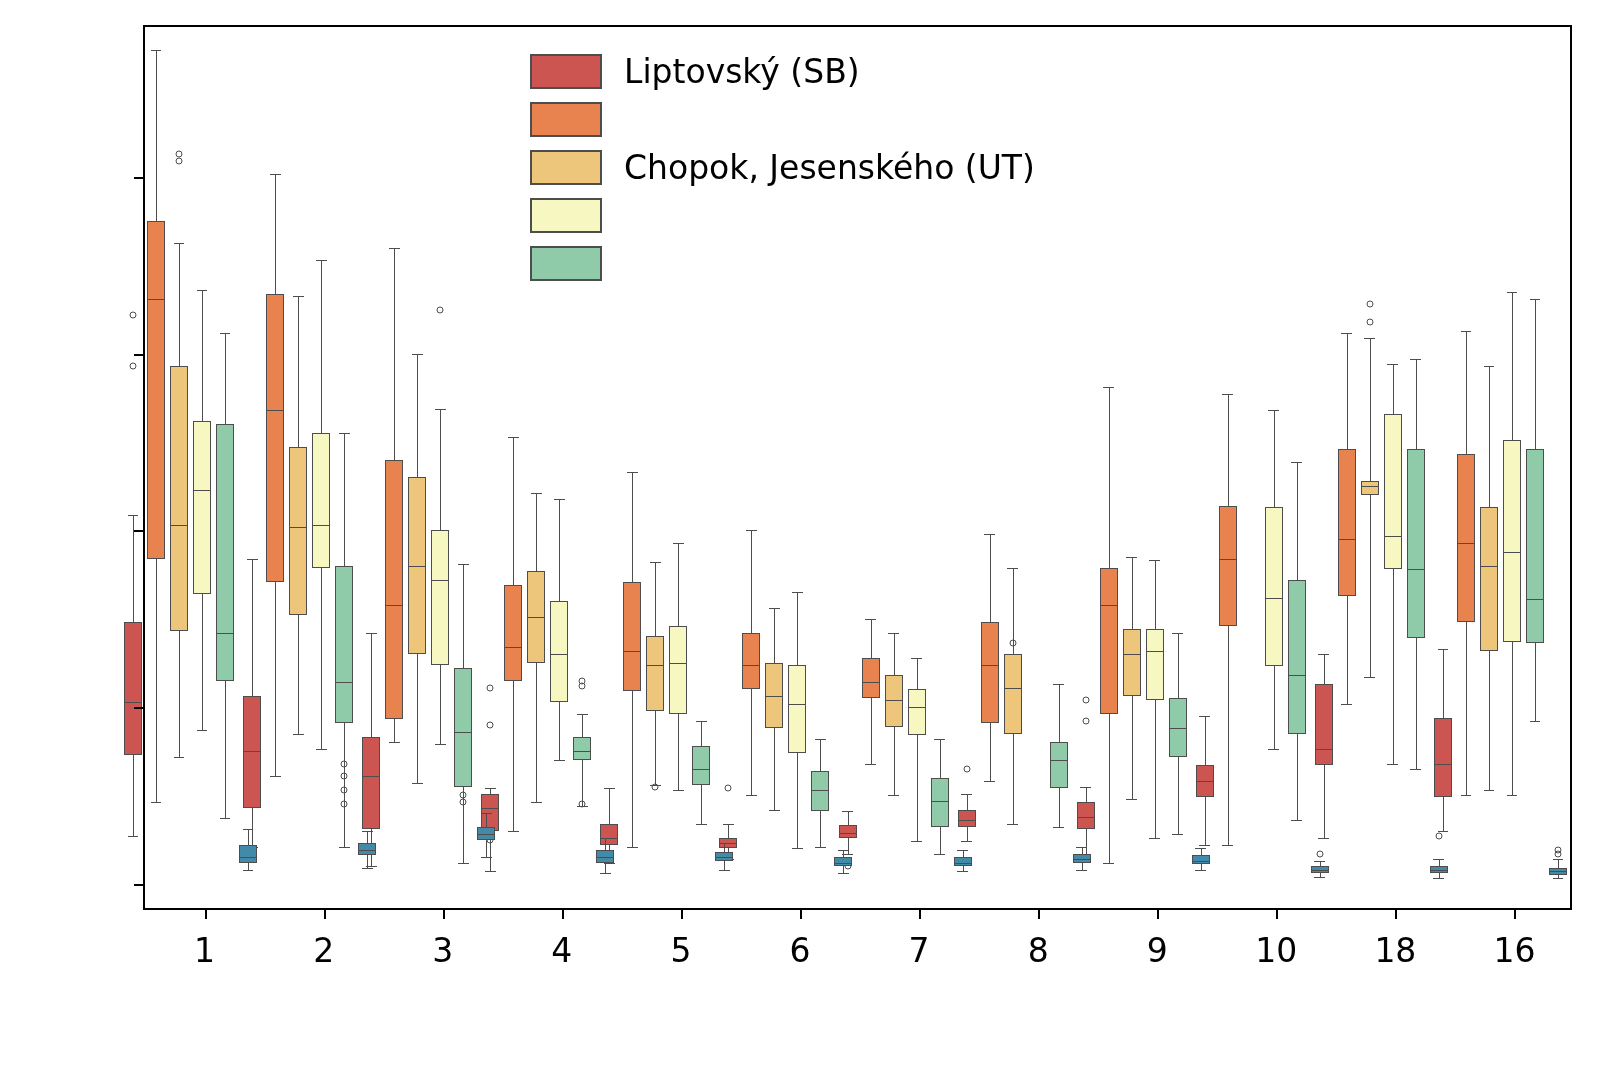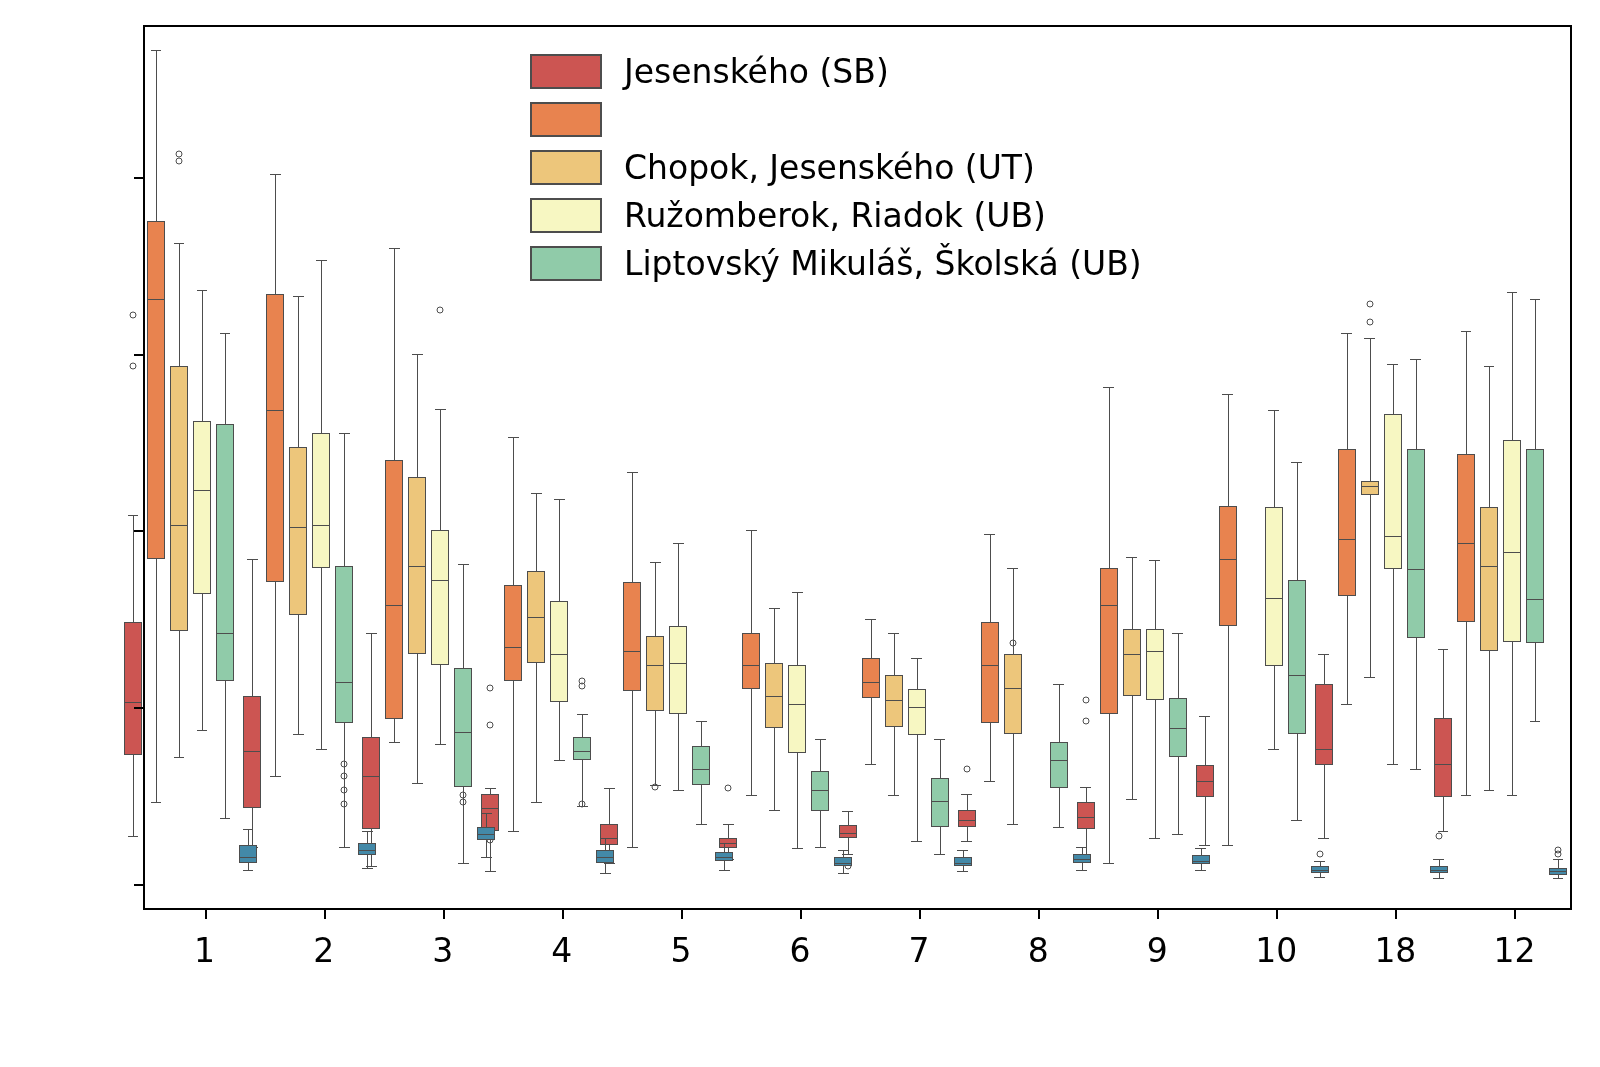--- a/index.html
+++ b/index.html
@@ -638,36 +638,34 @@
           <div class="bx-box" style="left: 1403.96px; top: 840.838px; width: 18px; height: 7.06587px; background: rgb(67, 137, 168);"></div>
           <div class="bx-median" style="left: 1403.96px; top: 844.371px; width: 18px;"></div>
           <div class="bx-flier" style="left: 1412.96px; top: 823.174px;"></div>
           <div class="bx-flier" style="left: 1412.96px; top: 826.707px;"></div>
         </div>
       </div>
 
     <div id="legend">
         <div class="legend-row">
           <div class="legend-swatch" style="background: rgb(204, 85, 82);"></div>
-          <div class="legend-text">Jesenského (SB)</div>
+          <div class="legend-text">Liptovský (SB)</div>
         </div>
         <div class="legend-row">
           <div class="legend-swatch" style="background: rgb(232, 131, 79);"></div>
         </div>
         <div class="legend-row">
           <div class="legend-swatch" style="background: rgb(237, 198, 123);"></div>
           <div class="legend-text">Chopok, Jesenského (UT)</div>
         </div>
         <div class="legend-row">
           <div class="legend-swatch" style="background: rgb(247, 247, 194);"></div>
-          <div class="legend-text">Ružomberok, Riadok (UB)</div>
         </div>
         <div class="legend-row">
           <div class="legend-swatch" style="background: rgb(144, 203, 169);"></div>
-          <div class="legend-text">Liptovský Mikuláš, Školská (UB)</div>
         </div>
       </div>
   <div class="ytick-mark" style="top: 856.737px;"></div>
       <div class="ytick-mark" style="top: 680.09px;"></div>
       <div class="ytick-mark" style="top: 503.443px;"></div>
       <div class="ytick-mark" style="top: 326.796px;"></div>
       <div class="ytick-mark" style="top: 150.15px;"></div>
       <div class="xtick-mark" style="left: 59.5417px;"></div>
       <div class="xtick-label" style="left: 59.5417px;">1</div>
       <div class="xtick-mark" style="left: 178.625px;"></div>
@@ -684,16 +682,16 @@
       <div class="xtick-label" style="left: 774.042px;">7</div>
       <div class="xtick-mark" style="left: 893.125px;"></div>
       <div class="xtick-label" style="left: 893.125px;">8</div>
       <div class="xtick-mark" style="left: 1012.21px;"></div>
       <div class="xtick-label" style="left: 1012.21px;">9</div>
       <div class="xtick-mark" style="left: 1131.29px;"></div>
       <div class="xtick-label" style="left: 1131.29px;">10</div>
       <div class="xtick-mark" style="left: 1250.38px;"></div>
       <div class="xtick-label" style="left: 1250.38px;">18</div>
       <div class="xtick-mark" style="left: 1369.46px;"></div>
-      <div class="xtick-label" style="left: 1369.46px;">12</div>
+      <div class="xtick-label" style="left: 1369.46px;">16</div>
     </div>
 
 </div>
 
 </body></html>

